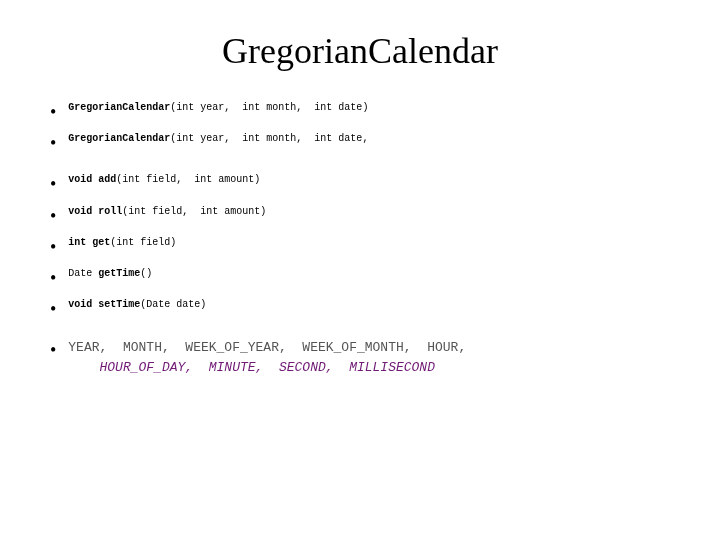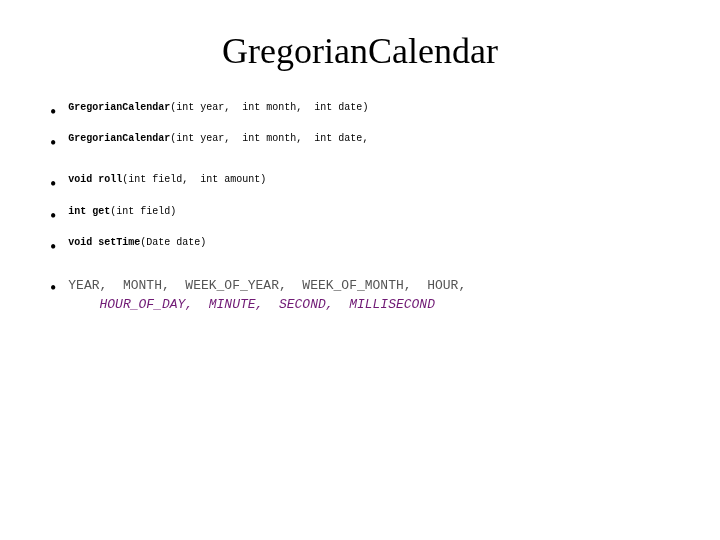--- a/index.html
+++ b/index.html
@@ -107,26 +107,36 @@
           <br>
         </span>
       </li>
     </ul>
   </div>
 
   <div class="section section-divider">
     <ul class="bullet-list">
       <li>
         <span class="content">
+          <span class="bold">void add</span><span class="normal-weight">(int field,&nbsp; int amount)</span>
+        </span>
+      </li>
+      <li>
+        <span class="content">
           <span class="bold">void roll</span><span class="normal-weight">(int field,&nbsp; int amount)</span>
         </span>
       </li>
       <li>
         <span class="content">
           <span class="bold">int get</span><span class="normal-weight">(int field)</span>
+        </span>
+      </li>
+      <li>
+        <span class="content">
+          <span class="normal-weight">Date </span><span class="bold">getTime</span><span class="normal-weight">()</span>
         </span>
       </li>
       <li>
         <span class="content">
           <span class="bold">void </span><span class="bold">setTime</span><span class="normal-weight">(Date date)</span>
         </span>
       </li>
     </ul>
   </div>
 

